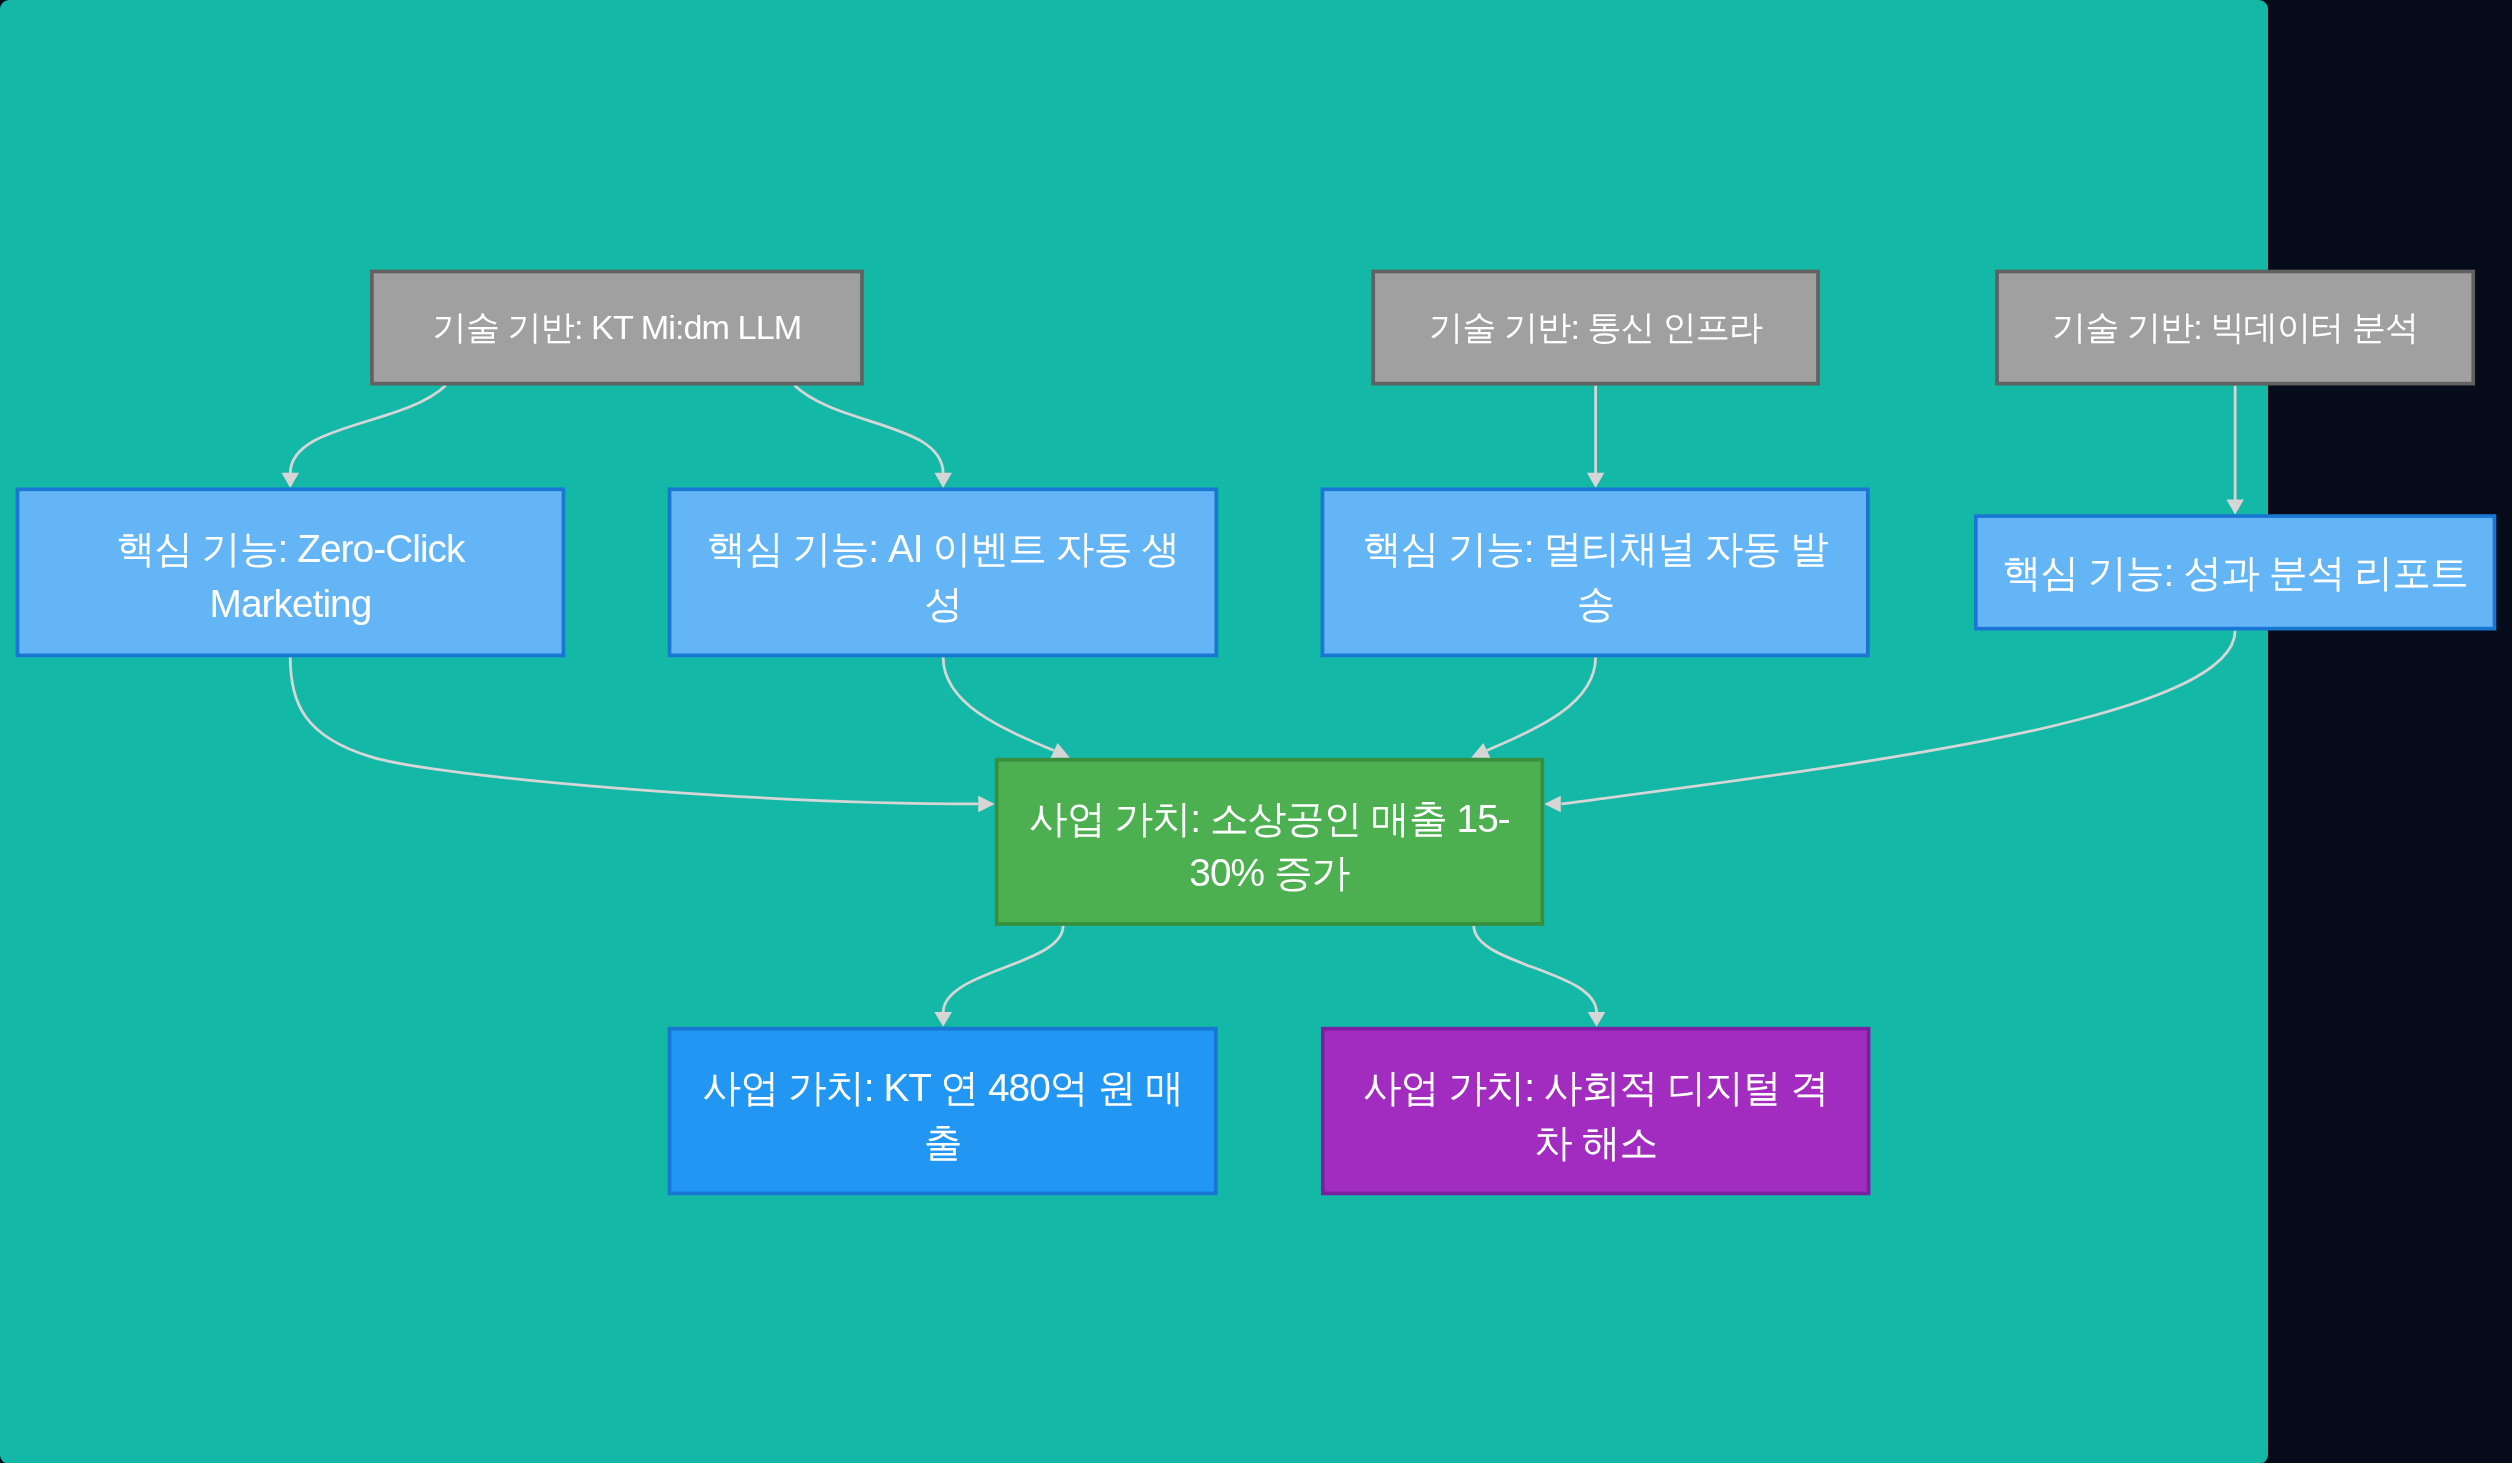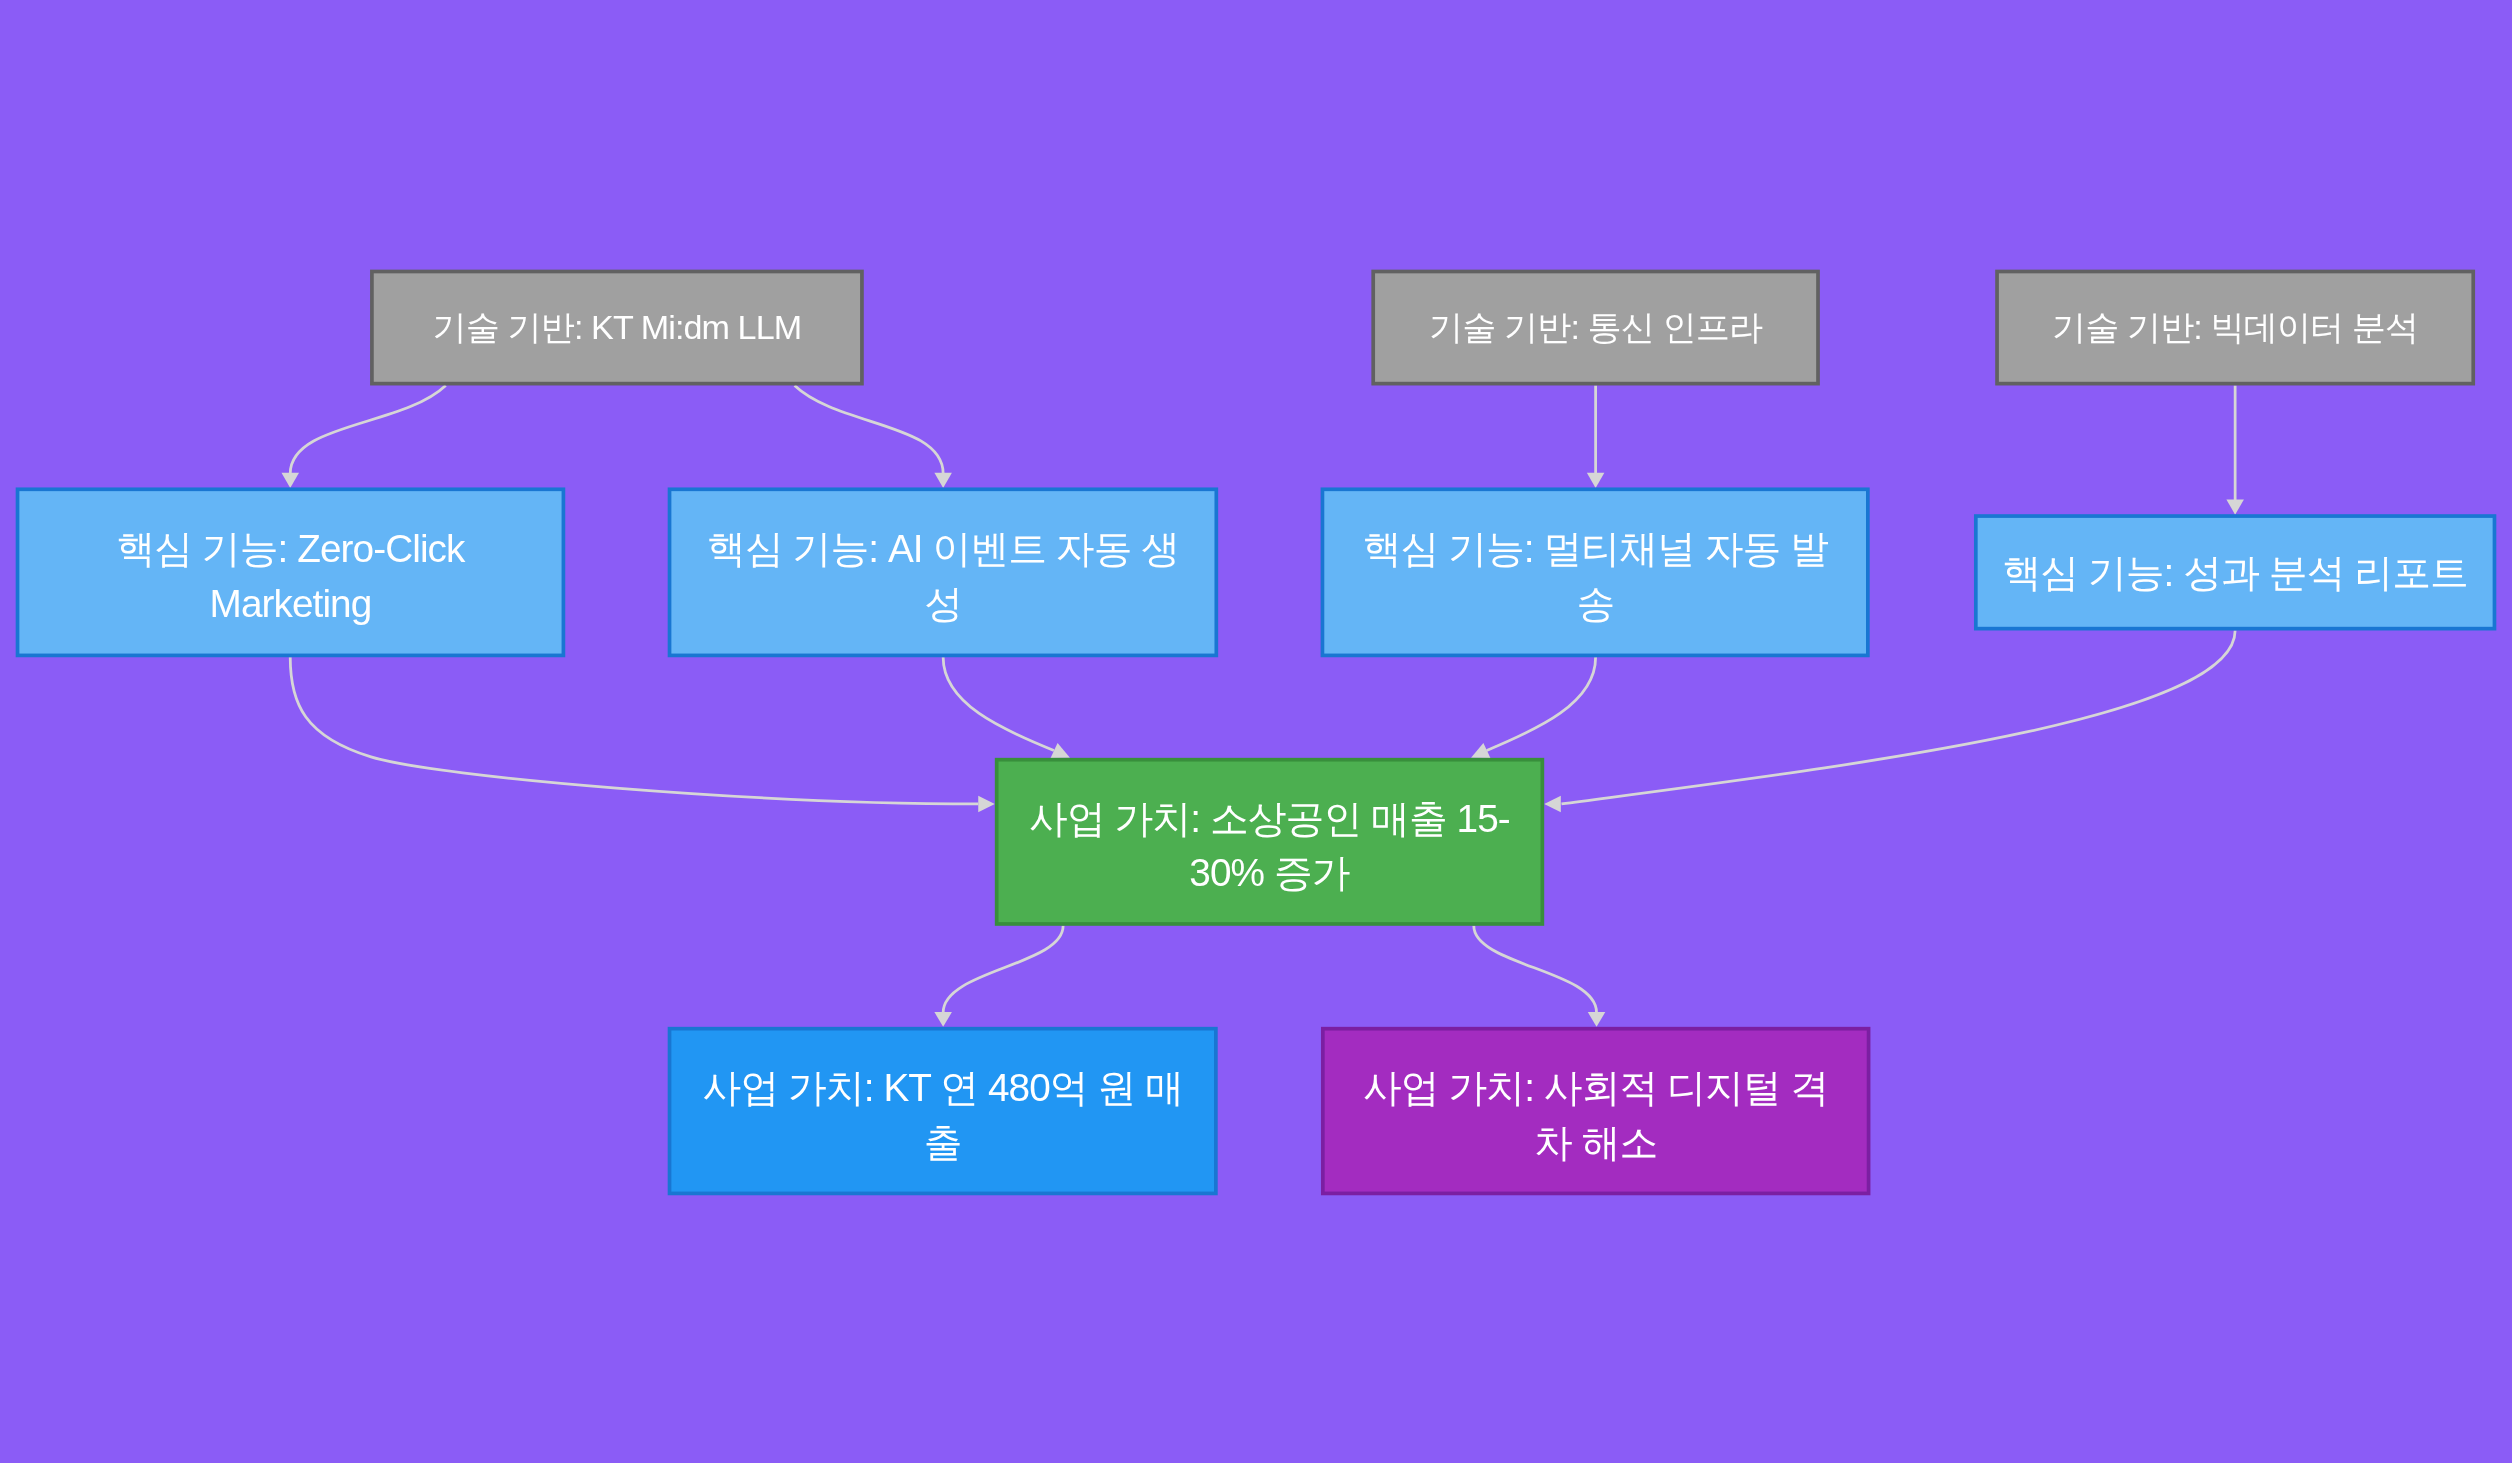--- a/index.html
+++ b/index.html
@@ -5,23 +5,24 @@
   html, body {
     margin: 0;
     padding: 0;
     width: 2512px;
     height: 1464px;
     background: #050b18;
     overflow: hidden;
   }
   .canvas {
     position: relative;
-    width: 2512px;
+    width: 2268px;
     height: 1464px;
-    background: #8b5cf6;
+    background: #14b8a6;
+    border-radius: 9px;
   }
   svg {
     display: block;
     font-family: "Liberation Sans", "DejaVu Sans", sans-serif;
   }
   .edge-path {
     fill: none;
     stroke: #d6d6d6;
     stroke-width: 3;
   }

